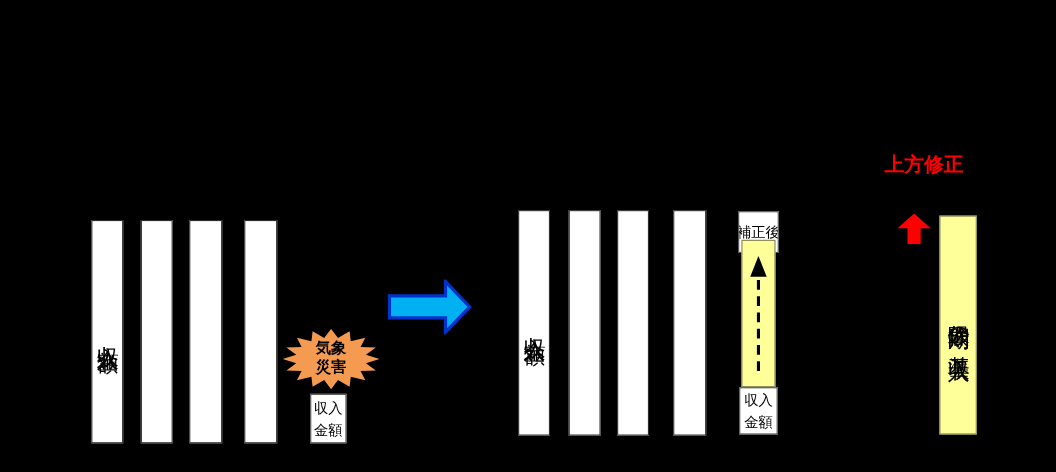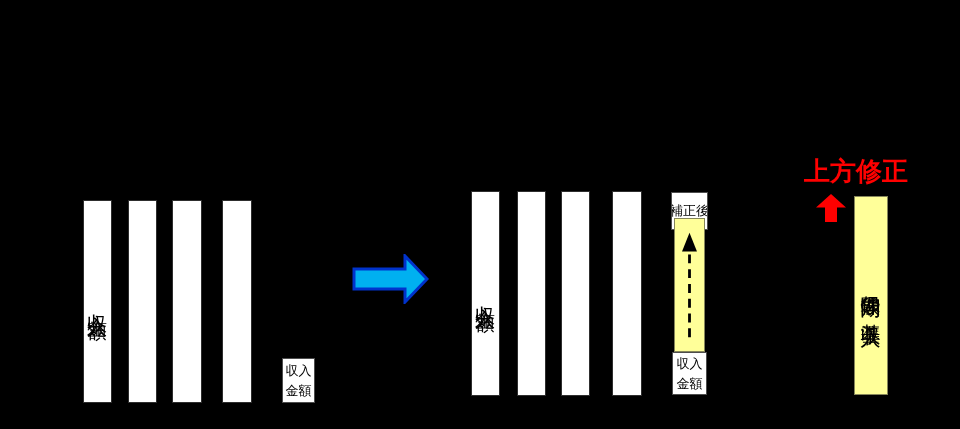--- a/index.html
+++ b/index.html
@@ -62,22 +62,22 @@
   }
   .increase-bar{
     position:absolute;left:674px;top:218px;width:31px;height:134px;
     background:var(--yellow,#ffff99);
     border:1px solid var(--yellow_border,#86865a);
     box-sizing:border-box;
   }
   .blue-arrow{position:absolute;left:352px;top:254px;width:77px;height:50px;}
   .blue-arrow path{fill:var(--blue_fill,#00b0f0);stroke:var(--blue_border,#0033cc);stroke-width:3;}
   .revision-label{
-    position:absolute;left:804px;top:154px;
-    font-size:26px;font-weight:bold;
+    position:absolute;left:804px;top:137px;
+    font-size:18px;font-weight:bold;
     color:var(--red,#ff0000);white-space:nowrap;
   }
   .red-arrow{position:absolute;left:816px;top:194px;width:30px;height:28px;}
   .red-arrow polygon{fill:var(--red,#ff0000);}
   .base-income-bar{
     position:absolute;left:854px;top:196px;width:34px;height:199px;
     background:var(--yellow,#ffff99);
     border:1px solid var(--yellow_border,#86865a);
     box-sizing:border-box;
     display:flex;align-items:center;justify-content:center;
@@ -92,20 +92,27 @@
 
 <div class="canvas">
 
   <div class="bar" style="left:83px;top:200px;width:29px;height:203px">
     <span class="vlabel">収入金額</span>
   </div>
   <div class="bar" style="left:128px;top:200px;width:29px;height:203px"></div>
   <div class="bar" style="left:172px;top:200px;width:30px;height:203px"></div>
   <div class="bar" style="left:222px;top:200px;width:30px;height:203px"></div>
 
+  <div class="burst">
+    <svg viewBox="0 0 90 56" preserveAspectRatio="none">
+      <polygon class="burst-shape" points="90,28 77.4,31.9 86.6,38.7 72.4,39.1 76.8,47.8 63.3,44.6 62.2,53.9 51.4,47.6 45,56 38.6,47.6 27.8,53.9 26.7,44.6 13.2,47.8 17.6,39.1 3.4,38.7 12.6,31.9 0,28 12.6,24.1 3.4,17.3 17.6,16.9 13.2,8.2 26.7,11.4 27.8,2.1 38.6,8.4 45,0 51.4,8.4 62.2,2.1 63.3,11.4 76.8,8.2 72.4,16.9 86.6,17.3 77.4,24.1"></polygon>
+    </svg>
+    <span class="burst-label">気象
+災害</span>
+  </div>
 
   <div class="small-box" style="left:282px;top:358px;width:33px;height:45px">収入
 金額</div>
 
   <svg class="blue-arrow" viewBox="0 0 77 50">
     <path d="M2,15 L53,15 L53,2 L75,25 L53,48 L53,35 L2,35 Z"></path>
   </svg>
 
   <div class="bar" style="left:471px;top:191px;width:29px;height:205px">
     <span class="vlabel">収入金額</span>

